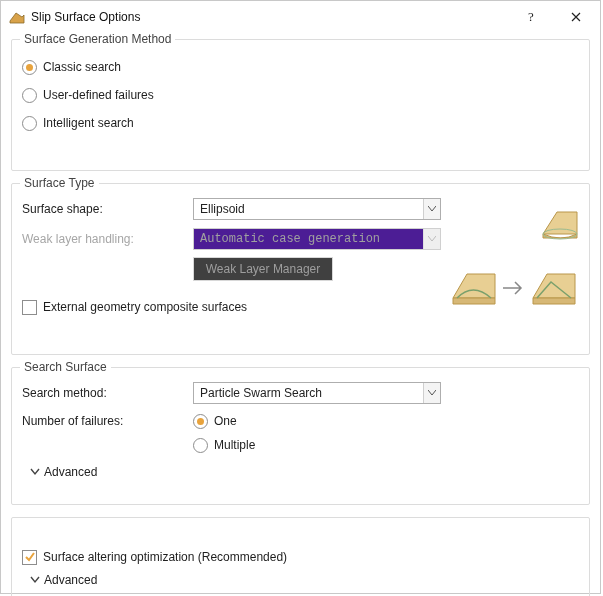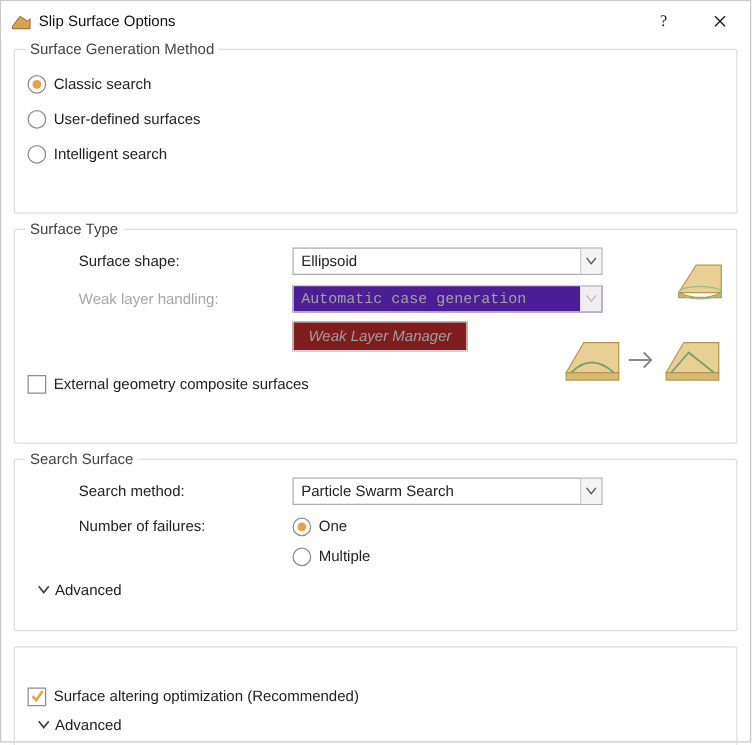--- a/index.html
+++ b/index.html
@@ -97,21 +97,20 @@
 
   .form-row {
     display:flex;
     align-items:center;
     min-height:26px;
     column-gap:6px;
   }
   .form-label {
     width: 165px;
     color:#222;
-    margin-left:41px;
   }
   .form-label.disabled { color:#a6a6a6; }
   .combo {
     position:relative;
     height:22px;
     min-width:248px;
     border:1px solid #aeaeae;
     background:#fff;
     display:flex; align-items:center;
     padding:0 18px 0 6px;
@@ -135,21 +134,21 @@
   .btn {
     height:22px;
     border:1px solid #bfbfbf;
     background:#fafafa;
     padding:0 10px;
     font-size:12px;
     display:inline-flex; align-items:center; justify-content:center;
     color:#222;
     cursor:default;
   }
-  .btn.disabled { color:#9e9e9e; border-color:#d8d8d8; background:#7f1d1d;font-style:italic; }
+  .btn.disabled { color:#9e9e9e; border-color:#d8d8d8; background:#404040; }
   .btn.primary { border:1px solid #c9a227; background:#fffdf5; }
 
   .expander {
     display:flex; align-items:center; column-gap:4px;
     height:20px; color:#222;
   }
 
   .footer {
     flex: 0 0 auto;
     display:flex; align-items:center;
@@ -206,21 +205,21 @@
         <span class="radio-outer checked">
             <span class="radio-inner"></span>
           </span>
         <span>Classic search</span>
       </div>
       <div style="height:6px"></div>
       <div class="radio-row">
         <span class="radio-outer">
             <span class="radio-inner"></span>
           </span>
-        <span>User-defined surfaces</span>
+        <span>User-defined failures</span>
       </div>
       <div style="height:6px"></div>
       <div class="radio-row">
         <span class="radio-outer">
             <span class="radio-inner"></span>
           </span>
         <span>Intelligent search</span>
       </div>
     </div>
 

